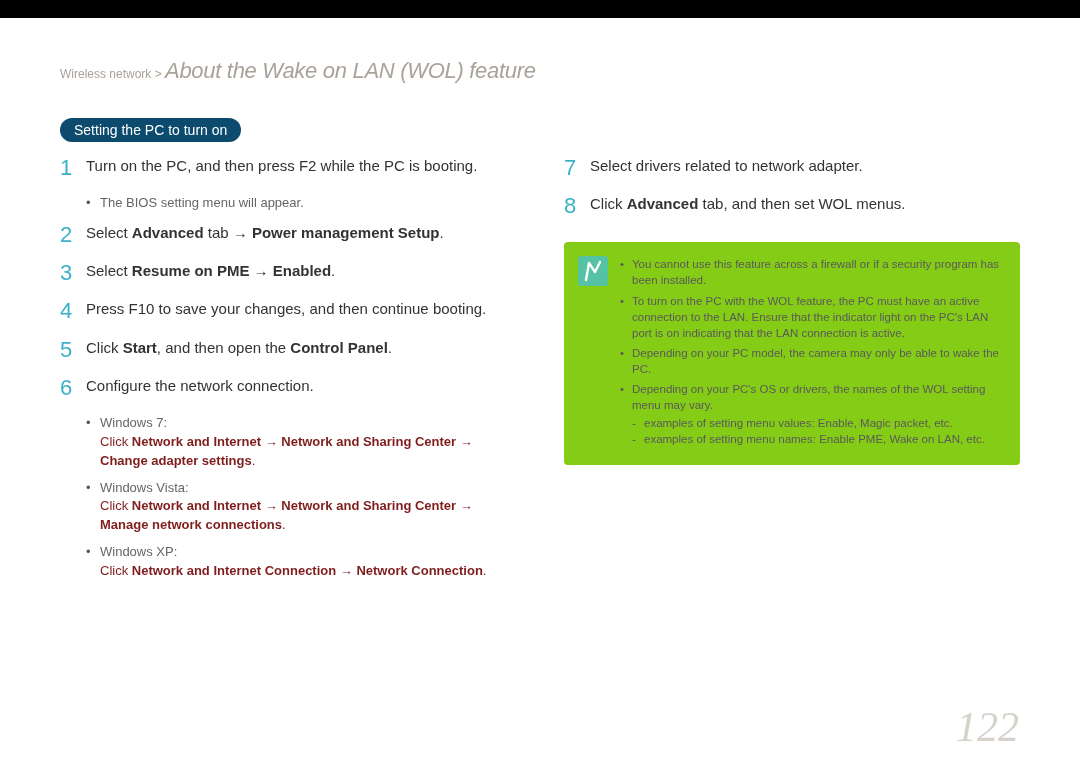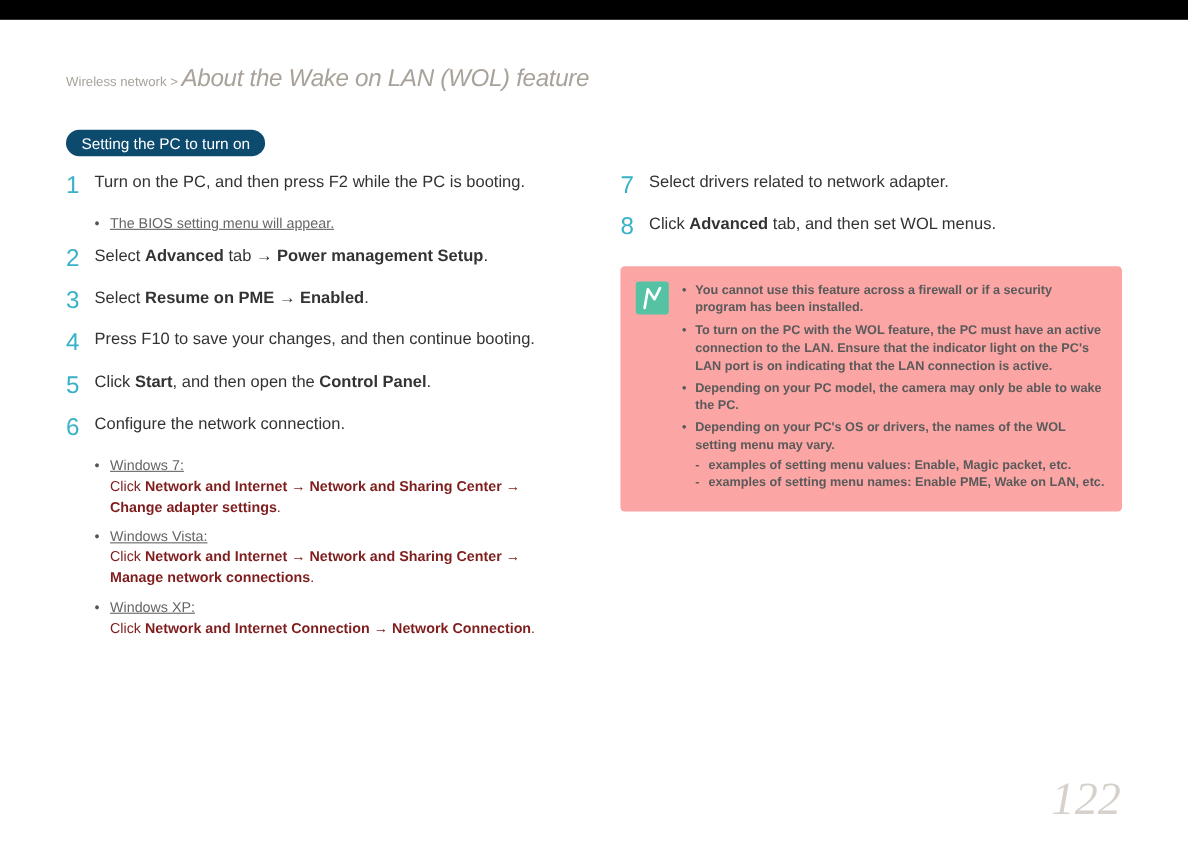--- a/index.html
+++ b/index.html
@@ -34,32 +34,31 @@
     line-height: 1.1;
     font-family: "Arial Narrow", Arial, sans-serif;
     letter-spacing: -1px;
   }
   .step-body { flex: 1; font-size: 15px; line-height: 1.35; color: #333; }
   .step-body strong { font-weight: 700; color: #333; }
 
   ul.sub { list-style: none; margin: 6px 0 10px 26px; }
   ul.sub > li { position: relative; padding-left: 14px; font-size: 13px; color: #555; line-height: 1.45; margin-bottom: 8px; }
   ul.sub > li::before { content: "•"; position: absolute; left: 0; top: 0; color: #555; }
-  ul.sub .lead { color: #666; text-decoration: underline; }
+  ul.sub .lead { color: #666; }
   ul.sub .detail { display: block; color: #7f1d1d; }
   ul.sub .detail strong { font-weight: 700; }
 
   .notebox {
-    background: #fca5a5;
+    background: #84cc16;
     border-radius: 4px;
     padding: 14px 16px 14px 14px;
     display: flex;
     gap: 12px;
     margin-top: 24px;
-    font-weight: bold;
   }
   .note-icon {
     flex: 0 0 30px;
     width: 30px; height: 30px;
     background: #55c3a3;
     border-radius: 3px;
     position: relative;
   }
   .note-icon svg { position: absolute; left: 5px; top: 4px; }
   .note-list { list-style: none; flex: 1; }

